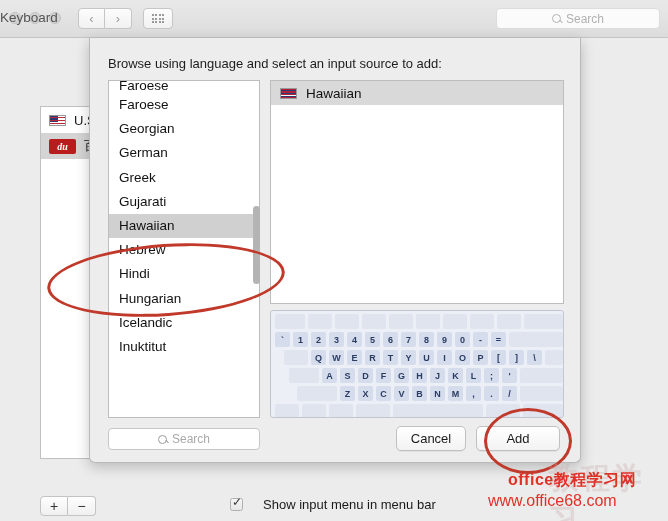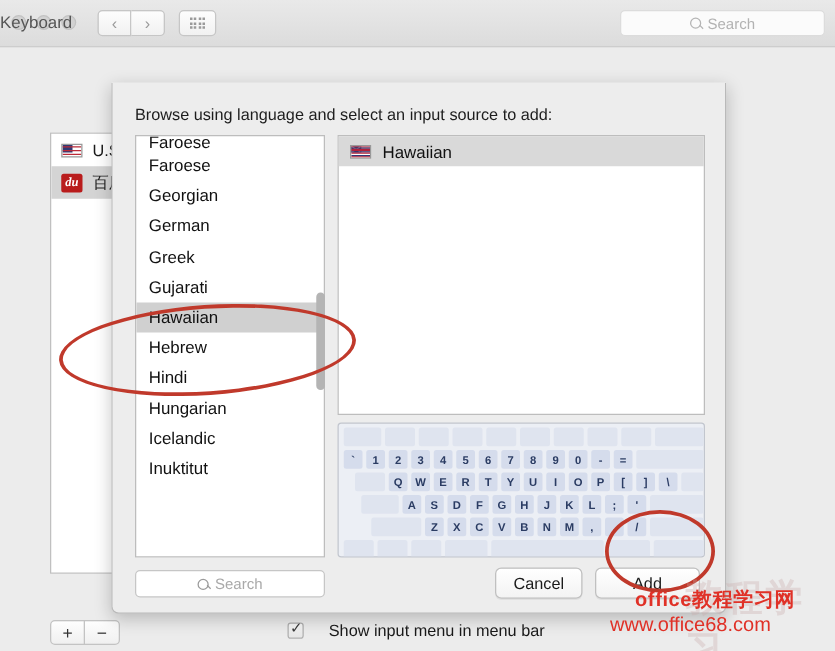--- a/index.html
+++ b/index.html
@@ -83,21 +83,21 @@
   .flag-hi { width: 17px; height: 11px; flex: none; position: relative; background: #fff; border: .5px solid #999; overflow: hidden; }
   .flag-hi i { position: absolute; left: 0; width: 100%; height: 1.35px; background: #b3203a; }
   .flag-hi i.b { background: #2f3a74; }
   .flag-hi b { position: absolute; left: 0; top: 0; width: 8px; height: 5.5px; background: #2c3566; }
   .flag-hi b::before, .flag-hi b::after {
     content:""; position:absolute; background:#fff; }
   .flag-hi b::before { left: 0; top: 2px; width: 8px; height: 1px; transform: rotate(33deg); }
   .flag-hi b::after  { left: 0; top: 2px; width: 8px; height: 1px; transform: rotate(-33deg); }
 
   .badge-du {
-    width: 17px; height: 15px; flex: none; background: #b91c1c; border-radius: 2px;
+    width: 27px; height: 15px; flex: none; background: #b91c1c; border-radius: 2px;
     color: #fff; font-size: 10px; font-style: italic; font-weight: bold;
     display: flex; align-items: center; justify-content: center; font-family: "Liberation Serif", serif;
   }
 
   .pmbtns { position: absolute; left: 40px; top: 458px; display: flex; }
   .pmbtn {
     width: 28px; height: 20px;
     background: linear-gradient(to bottom,#fefefe,#f0f0f0);
     border: 1px solid #c3c3c3;
     display: flex; align-items: center; justify-content: center;
@@ -116,21 +116,20 @@
 
   
   .sheet {
     position: absolute; left: 89px; top: 38px;
     width: 492px; height: 425px;
     background: #ededed;
     border: 1px solid #b9b9b9;
     border-top: none;
     border-radius: 0 0 6px 6px;
     box-shadow: 0 4px 14px rgba(0,0,0,.22);
-    margin-top: 28px;
   }
   .sheet-title { position: absolute; left: 18px; top: 18px; font-size: 13px; color: #1d1d1d; }
 
   .langbox {
     position: absolute; left: 18px; top: 42px;
     width: 152px; height: 338px;
     background: #fff; border: 1px solid #bdbdbd;
     overflow: hidden;
   }
   .langrow { height: 24.2px; line-height: 24.2px; padding-left: 10px; font-size: 13.5px; color: #111; white-space: nowrap; }

